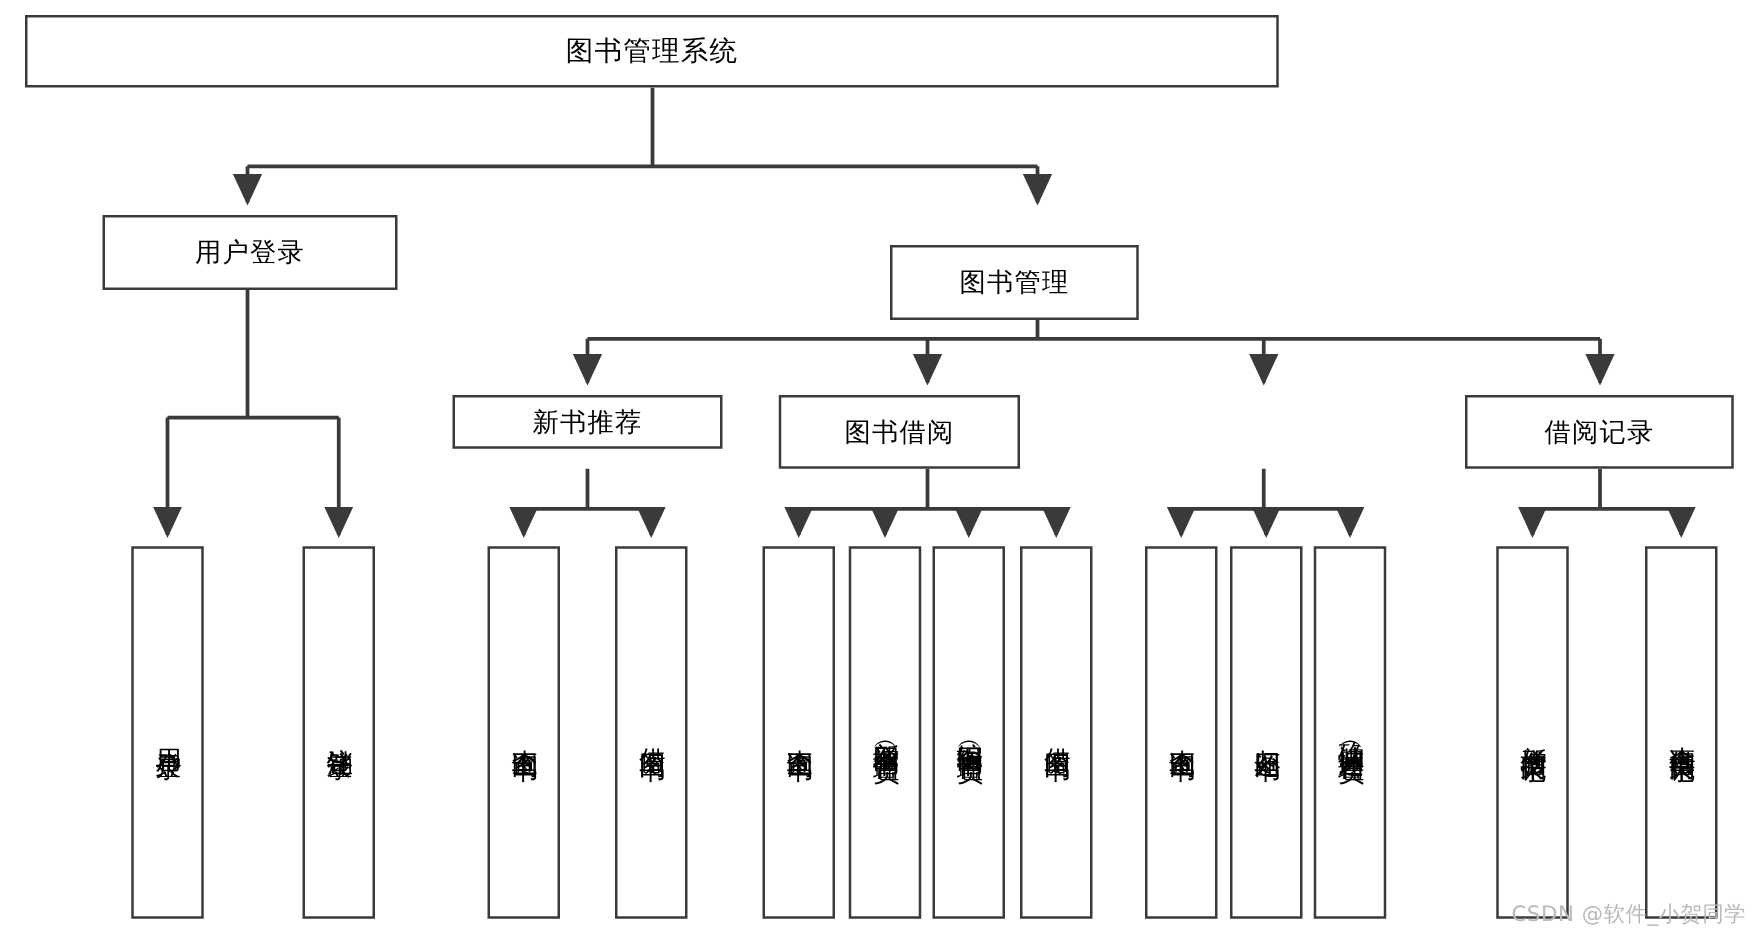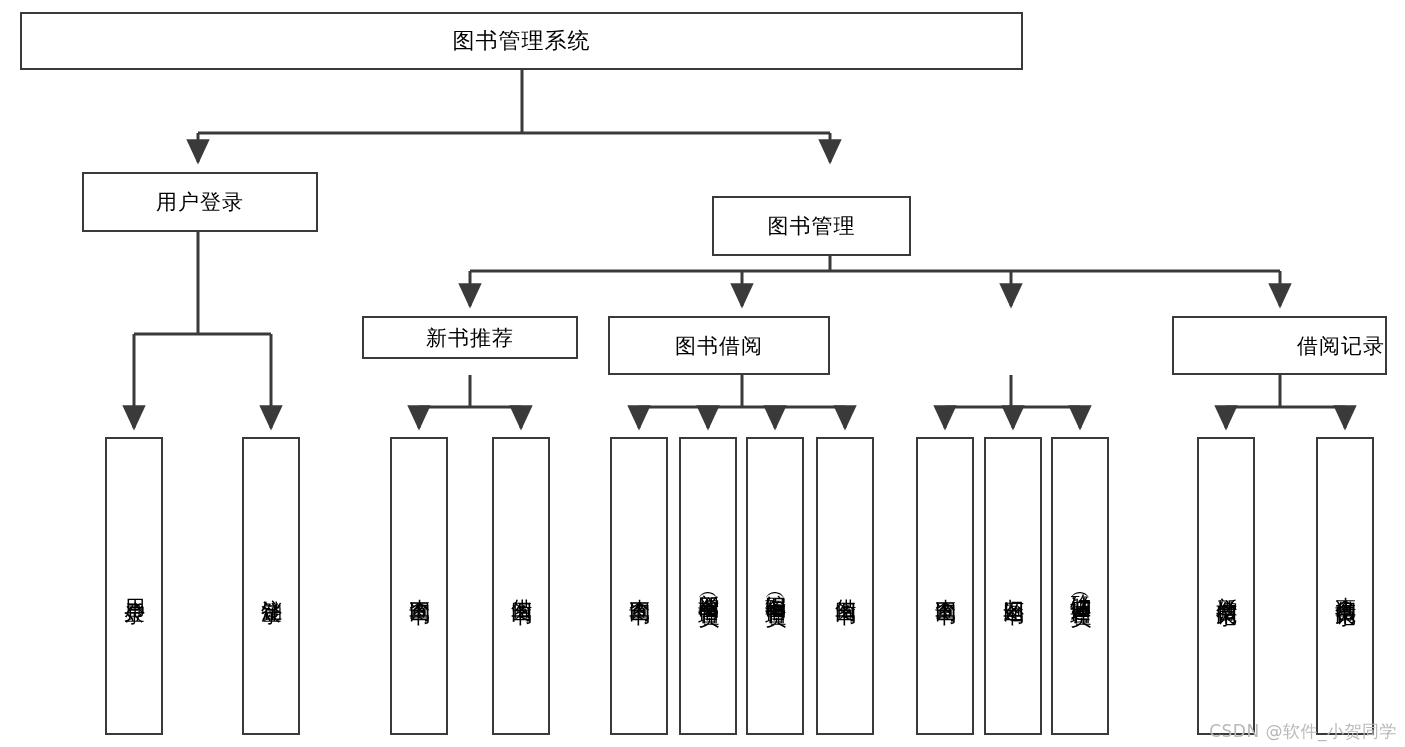--- a/index.html
+++ b/index.html
@@ -127,24 +127,24 @@
   <div class="node horiz" style="left:82px; top:172px; width:236px; height:60px;">
     <span class="label">用户登录</span>
   </div>
   <div class="node horiz" style="left:712px; top:172px; width:199px; height:60px;margin-top:24px;">
     <span class="label">图书管理</span>
   </div>
 
   <div class="node horiz" style="left:362px; top:316px; width:216px; height:43px;">
     <span class="label">新书推荐</span>
   </div>
-  <div class="node horiz" style="left:608px; top:316px; width:222px; height:59px;">
+  <div class="node horiz" style="left:623px; top:316px; width:193px; height:59px;">
     <span class="label">图书借阅</span>
   </div>
-  <div class="node horiz" style="left:1172px; top:316px; width:215px; height:59px;justify-content:flex-end;">
+  <div class="node horiz" style="left:1172px; top:316px; width:215px; height:59px;">
     <span class="label">借阅记录</span>
   </div>
 
   <div class="node vert" style="left:105px; top:437px; width:58px; height:298px;">
     <span class="label">用户登录</span>
   </div>
   <div class="node vert" style="left:242px; top:437px; width:58px; height:298px;">
     <span class="label">注销登录</span>
   </div>
 

